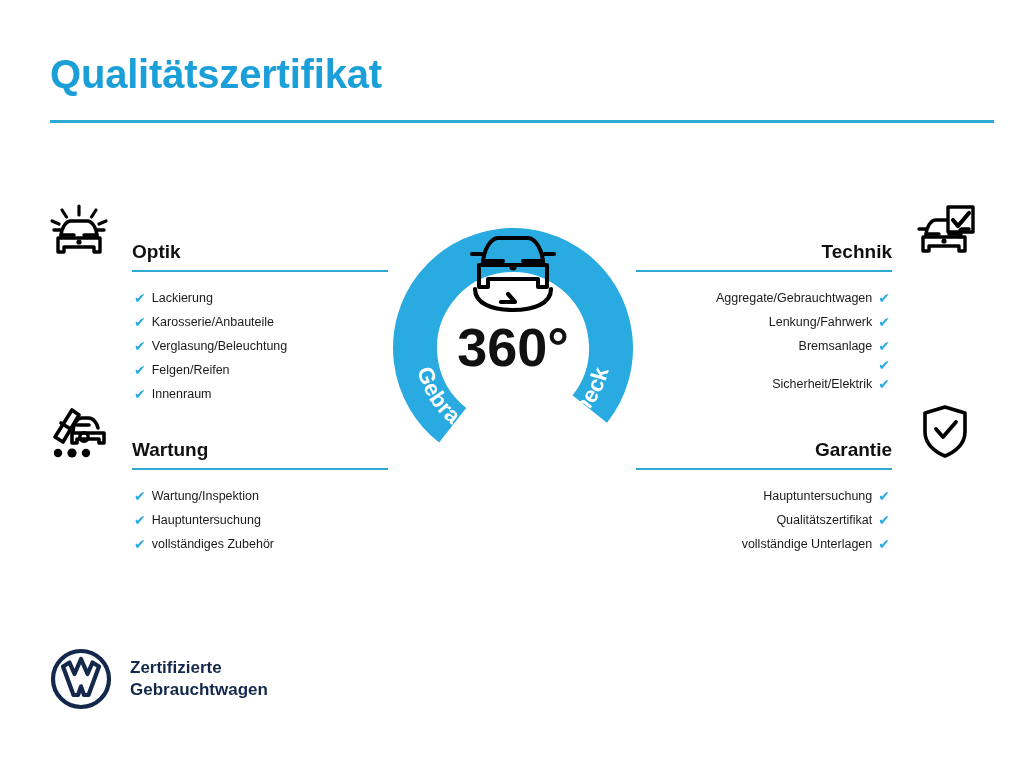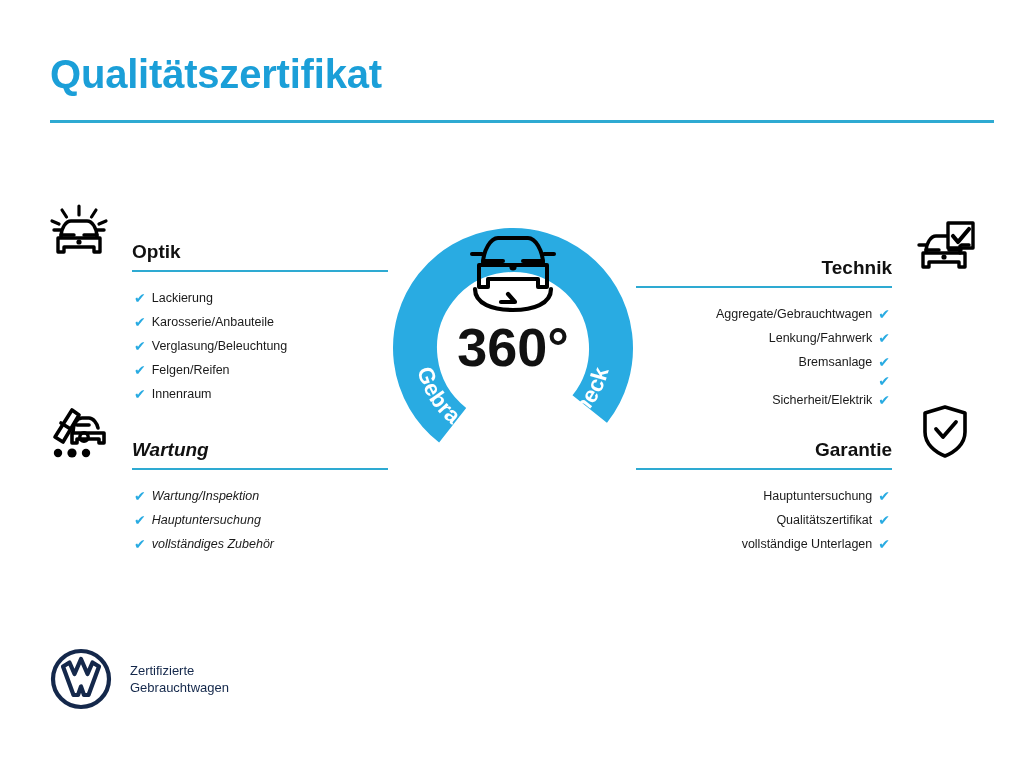--- a/index.html
+++ b/index.html
@@ -51,22 +51,22 @@
   }
 
   .col {
     position: absolute;
     width: 340px;
   }
   .col-left  { left: 48px; }
   .col-right { left: 636px; }
 
   .col-optik    { top: 0px; }
-  .col-wartung  { top: 198px; font-style: italic; }
-  .col-technik  { top: 16px; }
+  .col-wartung  { top: 198px; }
+  .col-technik  { top: 0px; }
   .col-garantie { top: 198px; }
 
   
   .sec-head {
     position: relative;
     height: 72px;
   }
   .sec-icon {
     position: absolute;
     top: 4px;
@@ -139,22 +139,22 @@
   .brand {
     position: absolute;
     left: 50px;
     top: 648px;
     display: flex;
     align-items: center;
   }
   .brand-mark { width: 62px; height: 62px; }
   .brand-text {
     margin-left: 18px;
-    font-size: 13px;
-    font-weight: normal;
+    font-size: 17px;
+    font-weight: bold;
     color: #14284B;
     line-height: 1.32;
   }
   .brand-text div { white-space: nowrap; }
 </style>
 </head>
 <body>
 
 <div class="page">
 

